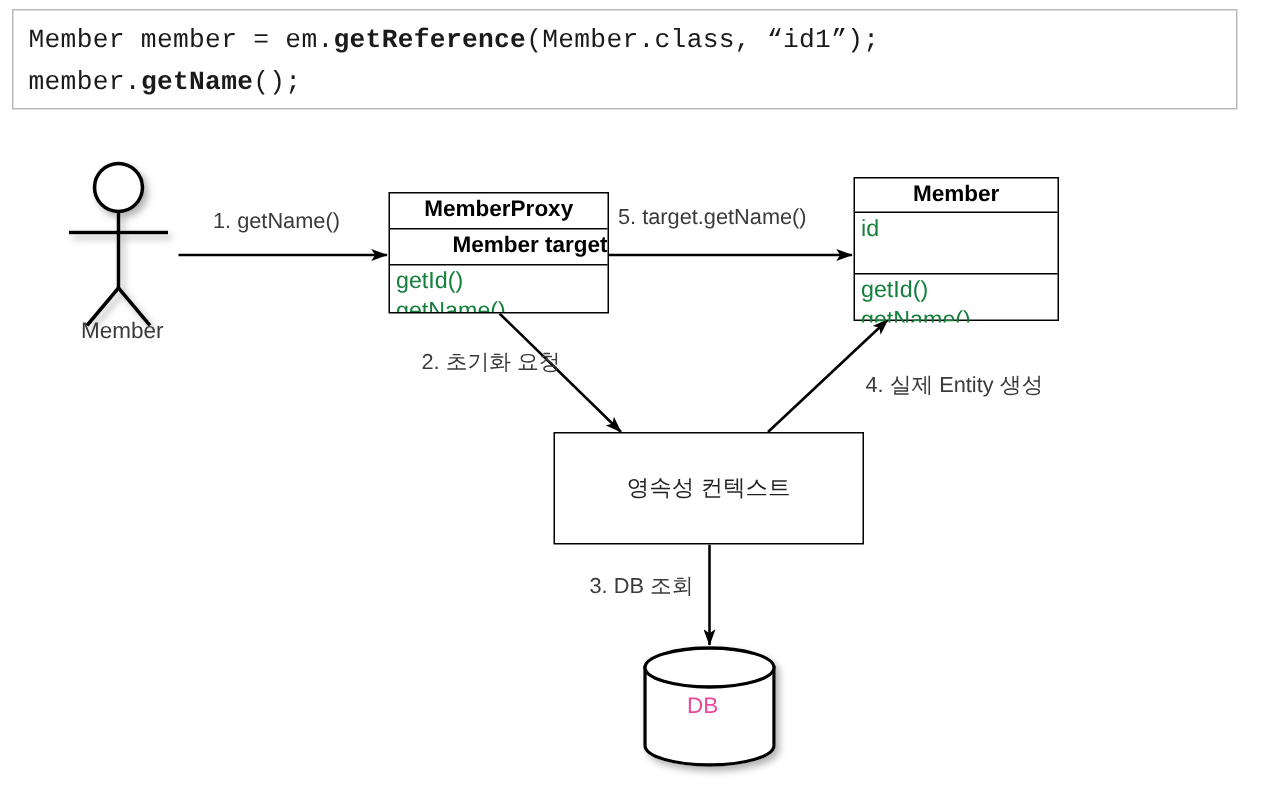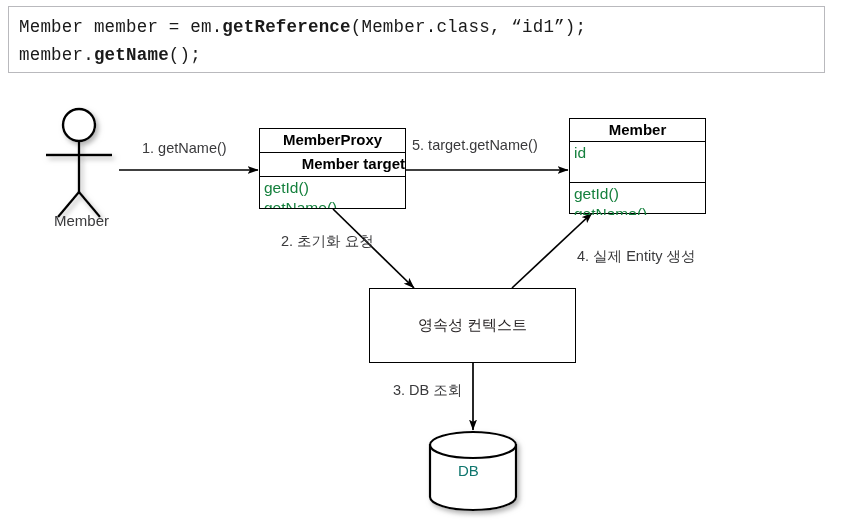--- a/index.html
+++ b/index.html
@@ -106,21 +106,21 @@
   }
   .actor-label {
     position: absolute;
     font-size: 15px;
     color: #3a3a3c;
     white-space: nowrap;
   }
   .db-label {
     position: absolute;
     font-size: 15px;
-    color: #0f766e;
+    color: #ec4899;
     white-space: nowrap;
   }
 </style>
 </head>
 <body>
 
 <div id="code-block">
   <div class="code-line"><span>Member member = em.</span><b>getReference</b><span>(Member.class, “id1”);</span></div>
   <div class="code-line"><span>member.</span><b>getName</b><span>();</span></div>
 </div>

